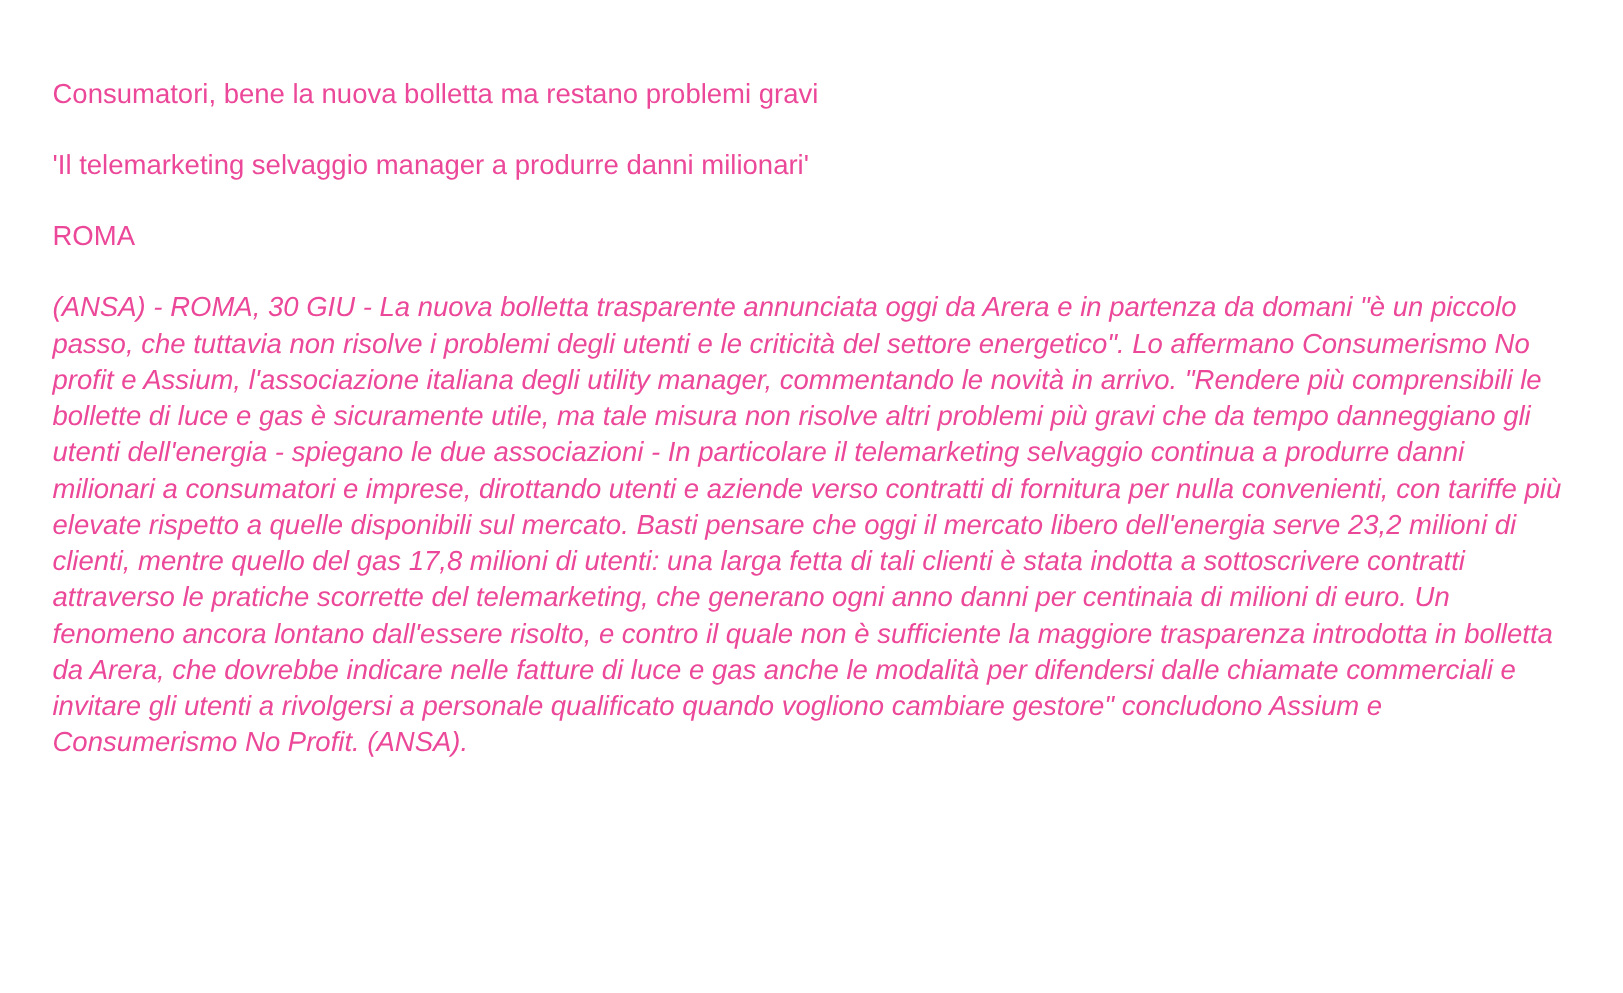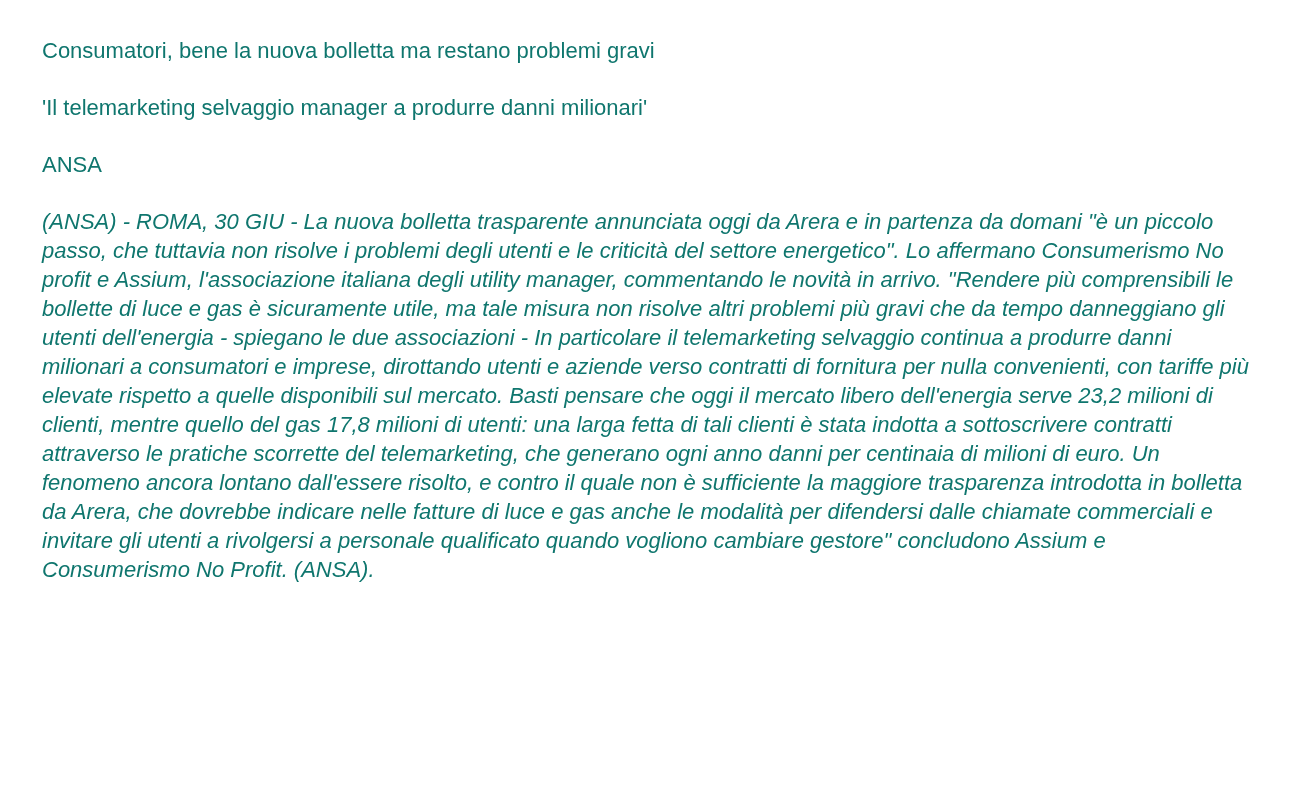--- a/index.html
+++ b/index.html
@@ -11,34 +11,35 @@
     width: 1298px;
     height: 794px;
     background: #ffffff;
     padding: 36px 40px 0 42px;
     overflow: hidden;
   }
   .headline,
   .subheadline,
   .dateline,
   .body-text {
-    color: #0f766e;
+    color: #ec4899;
     font-size: 22px;
     font-weight: 400;
     line-height: 29px;
+    margin-top: 24px;
   }
   .headline   { margin-bottom: 28px; }
   .subheadline{ margin-bottom: 28px; }
   .dateline   { margin-bottom: 28px; }
   .body-text  { max-width: 1218px; font-style: italic; }
 </style>
 </head>
 <body>
 
 <div class="page">
   <div class="headline">Consumatori, bene la nuova bolletta ma restano problemi gravi</div>
 
   <div class="subheadline">'Il telemarketing selvaggio manager a produrre danni milionari'</div>
 
-  <div class="dateline">ANSA</div>
+  <div class="dateline">ROMA</div>
 
   <div class="body-text">(ANSA) - ROMA, 30 GIU - La nuova bolletta trasparente annunciata oggi da Arera e in partenza da domani "è un piccolo passo, che tuttavia non risolve i problemi degli utenti e le criticità del settore energetico". Lo affermano Consumerismo No profit e Assium, l'associazione italiana degli utility manager, commentando le novità in arrivo. "Rendere più comprensibili le bollette di luce e gas è sicuramente utile, ma tale misura non risolve altri problemi più gravi che da tempo danneggiano gli utenti dell'energia - spiegano le due associazioni - In particolare il telemarketing selvaggio continua a produrre danni milionari a consumatori e imprese, dirottando utenti e aziende verso contratti di fornitura per nulla convenienti, con tariffe più elevate rispetto a quelle disponibili sul mercato. Basti pensare che oggi il mercato libero dell'energia serve 23,2 milioni di clienti, mentre quello del gas 17,8 milioni di utenti: una larga fetta di tali clienti è stata indotta a sottoscrivere contratti attraverso le pratiche scorrette del telemarketing, che generano ogni anno danni per centinaia di milioni di euro. Un fenomeno ancora lontano dall'essere risolto, e contro il quale non è sufficiente la maggiore trasparenza introdotta in bolletta da Arera, che dovrebbe indicare nelle fatture di luce e gas anche le modalità per difendersi dalle chiamate commerciali e invitare gli utenti a rivolgersi a personale qualificato quando vogliono cambiare gestore" concludono Assium e Consumerismo No Profit. (ANSA).</div>
 </div>
 
 </body></html>

